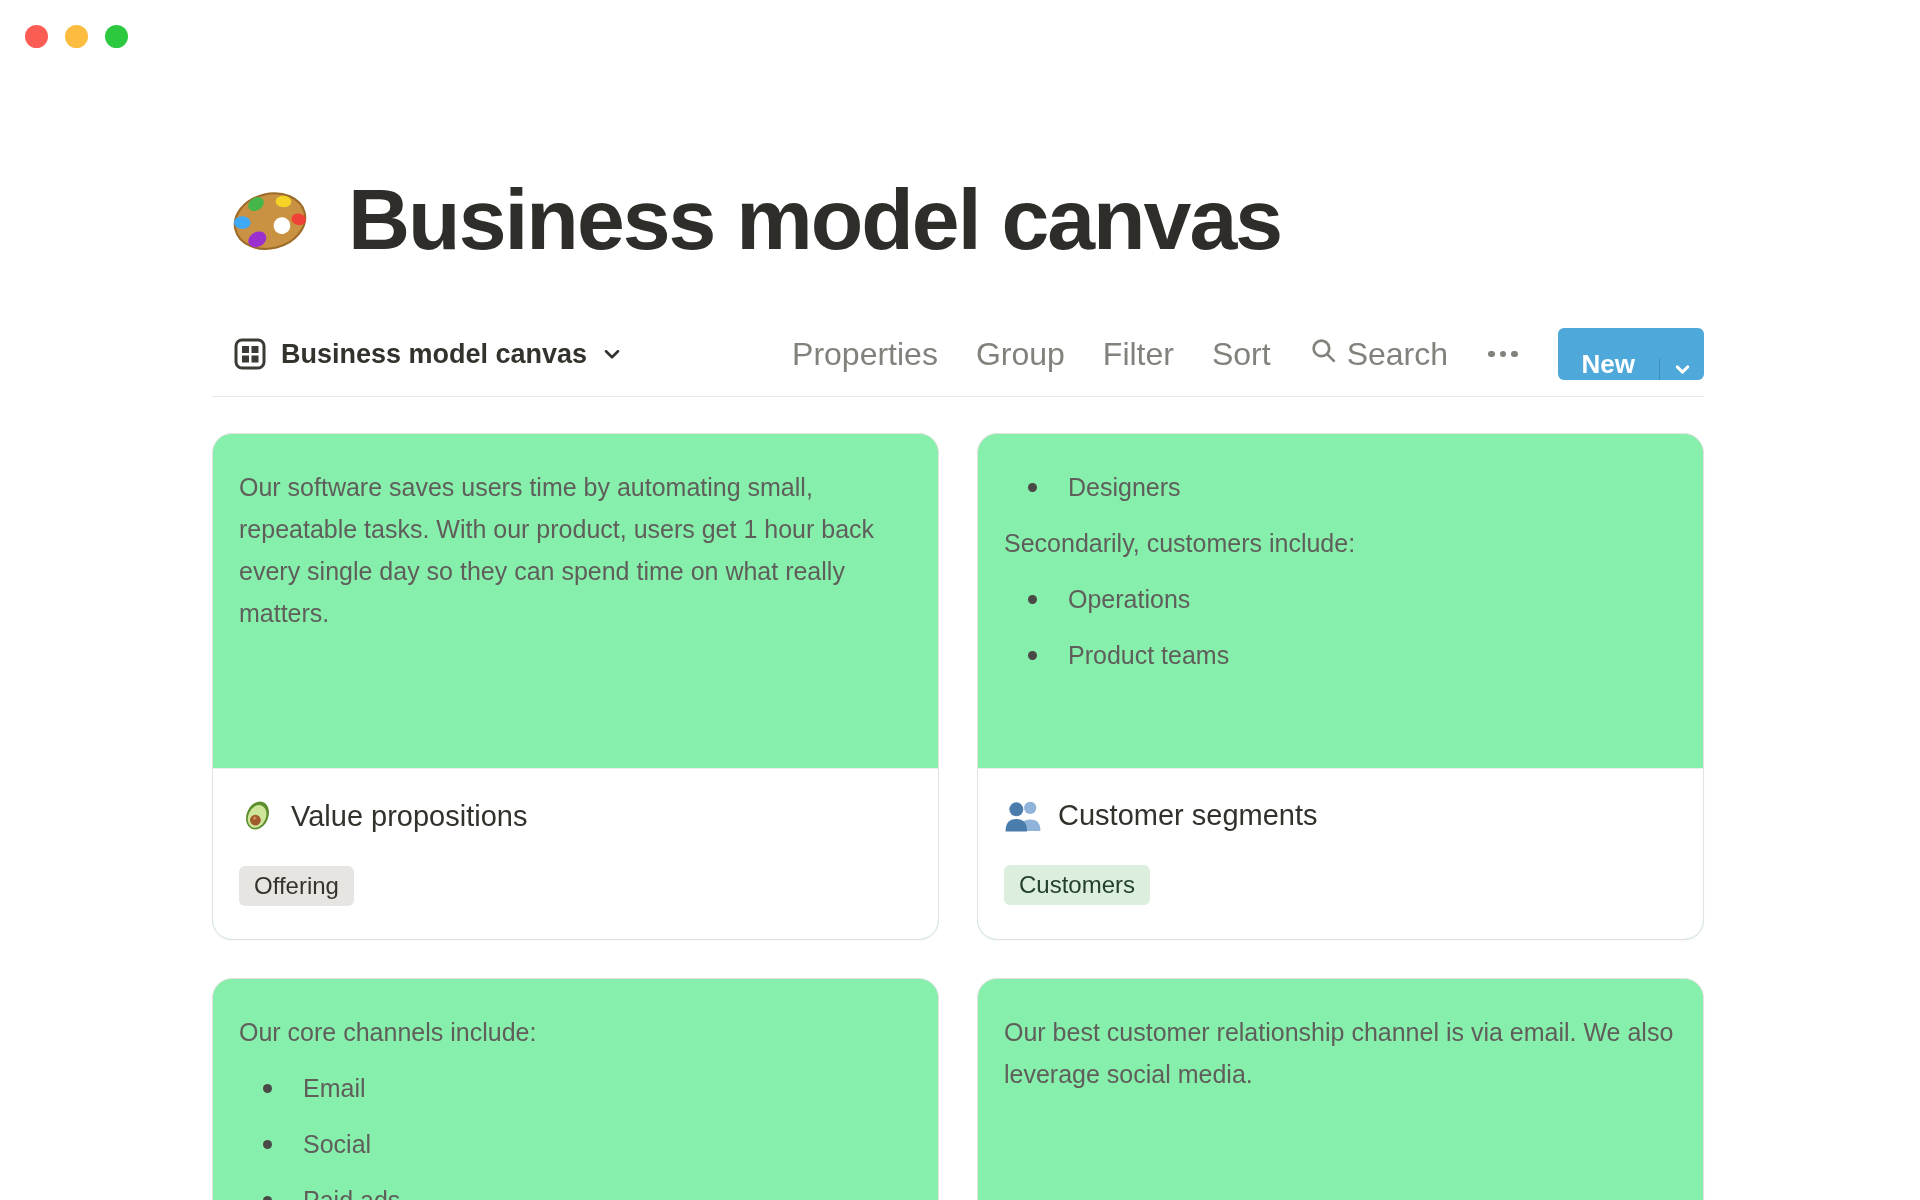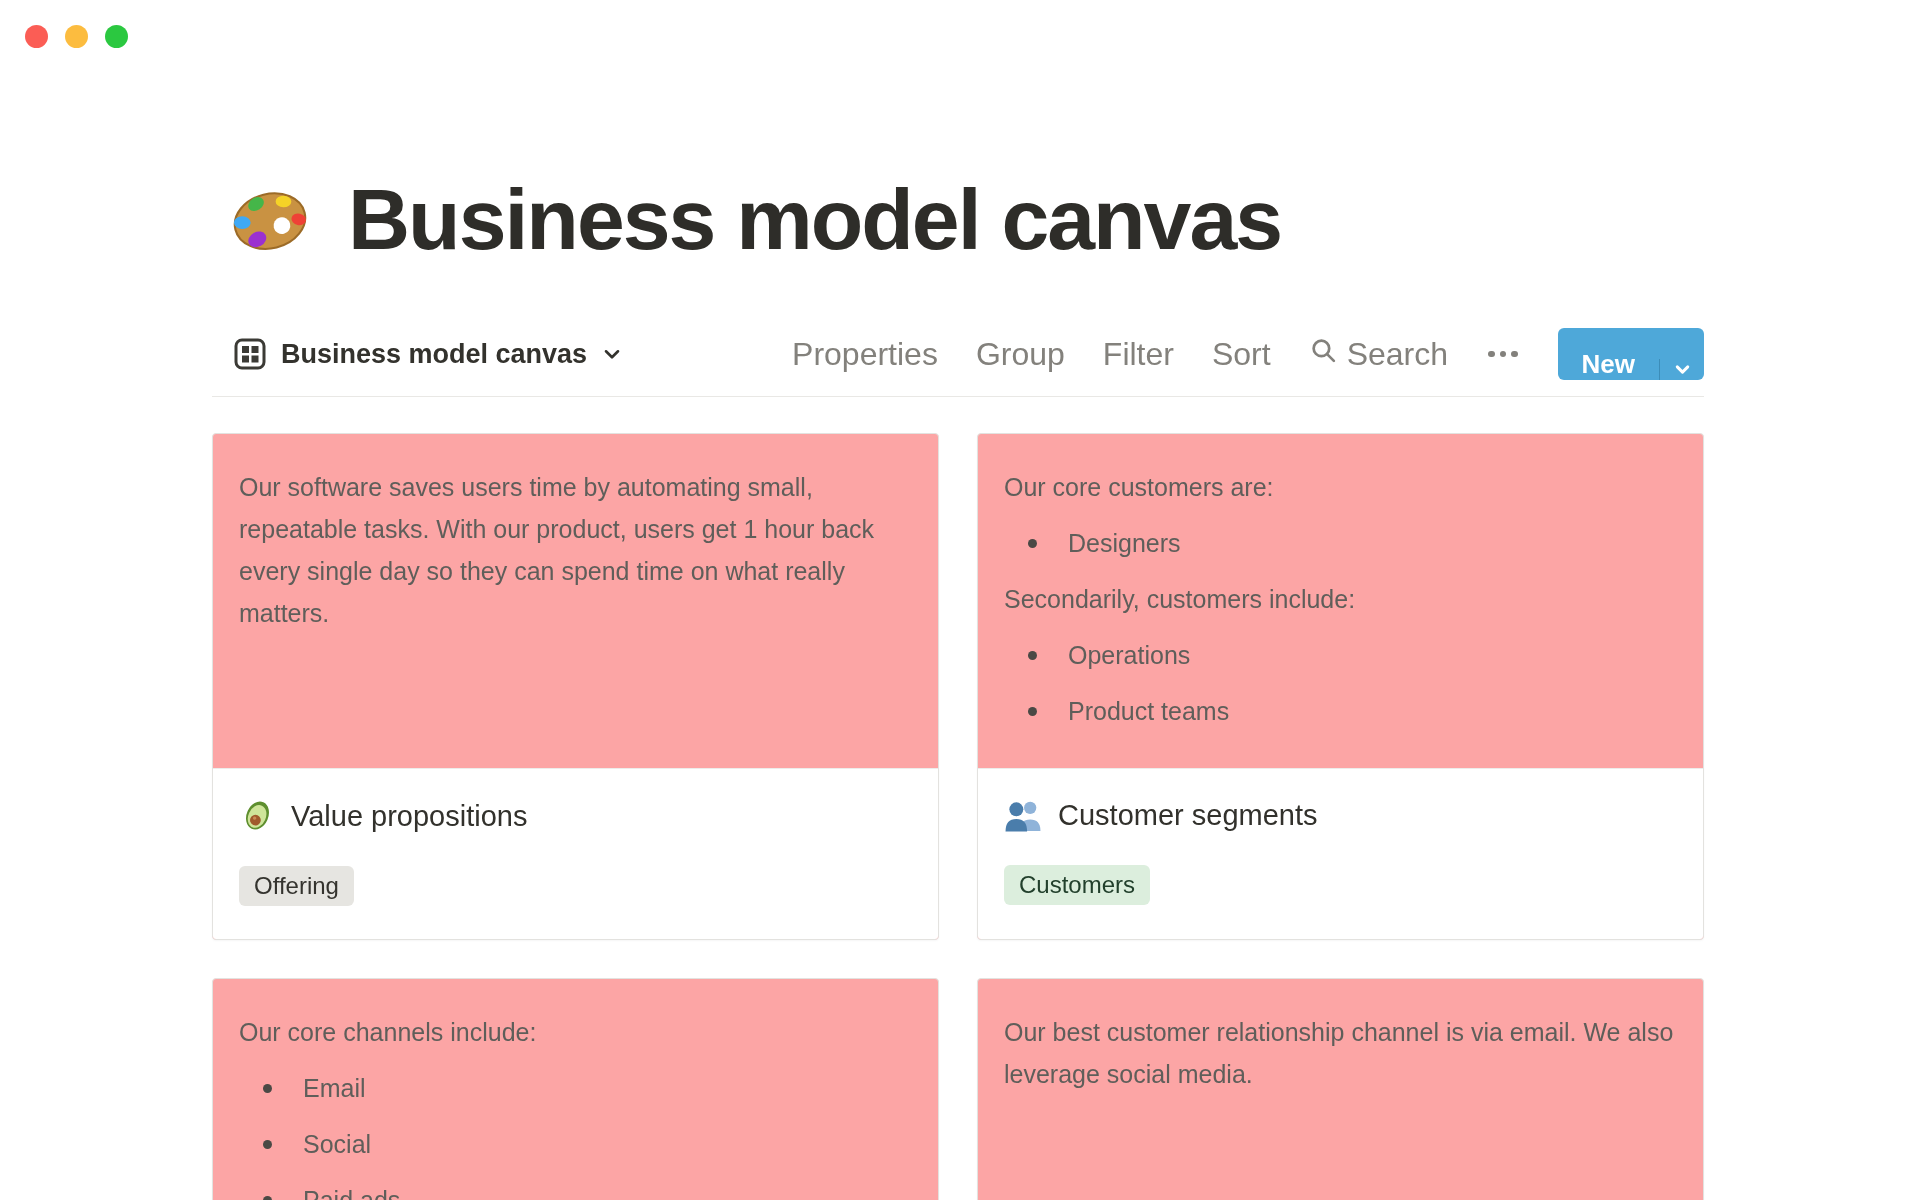--- a/index.html
+++ b/index.html
@@ -58,23 +58,23 @@
     width: 44px; border-left: 1px solid rgba(8,61,92,0.25); cursor: pointer;
   }
 
   
   .gallery {
     margin-top: 36px;
     display: grid; grid-template-columns: 1fr 1fr; gap: 38px;
   }
   .card {
     height: 505px;
-    background: #fca5a5;
+    background: #86efac;
     border: 1px solid #e3e2df;
-    border-radius: 4px;
+    border-radius: 20px;
     box-shadow: 0 1px 2px rgba(15,15,15,0.04);
     display: flex; flex-direction: column;
     overflow: hidden; cursor: pointer; justify-content: center;
   }
   .card-preview {
     height: 334px; flex: none; overflow: hidden;
     padding: 32px 26px 0 26px; box-sizing: border-box;
     font-size: 25px; line-height: 42px; color: #5f5e5a;
   }
   .card.no-footer .card-preview { height: auto; flex: 1; }
@@ -194,21 +194,20 @@
           </svg>
         </span>
 
         <span class="card-title">Value propositions</span>
       </div>
       <span class="tag" style="background-color: rgb(230, 229, 225); color: rgb(52, 51, 46);">Offering</span>
     </div>
   </div>
       <div class="card">
     <div class="card-preview">
-          <div class="block p">Our core customers are:</div>
           <div class="block li">Designers</div>
           <div class="block p">Secondarily, customers include:</div>
           <div class="block li">Operations</div>
           <div class="block li">Product teams</div>
         </div>
     <div class="card-footer">
       <div class="footer-title">
 
         <span class="card-emoji icon">
           <svg width="39" height="35" viewBox="0 0 38 34">

